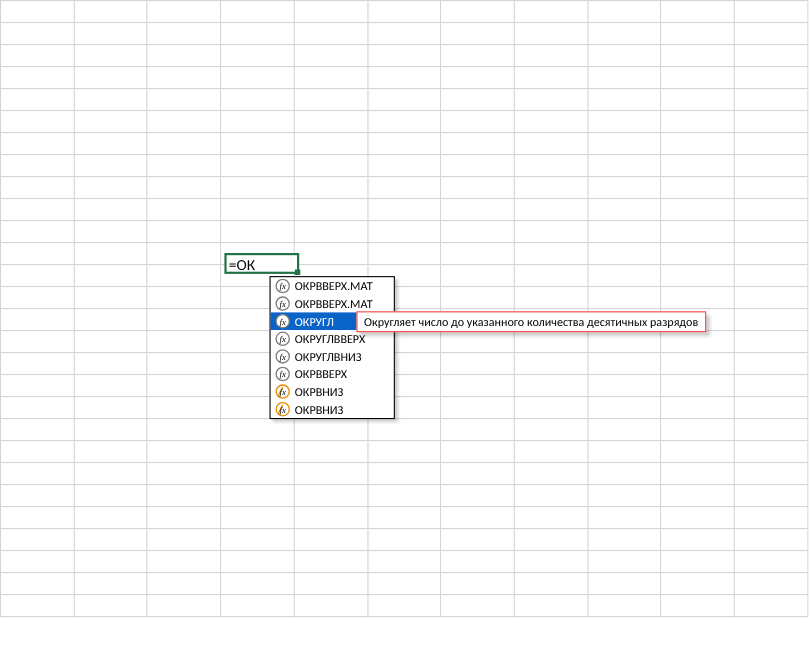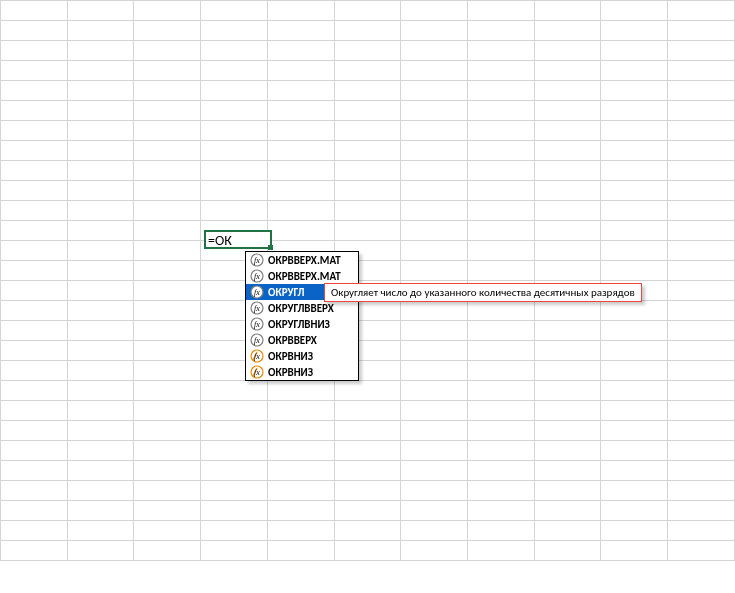--- a/index.html
+++ b/index.html
@@ -64,21 +64,21 @@
     background: #0a64c8;
     color: #fff;
   }
   .autocomplete .item .icon {
     width: 14px;
     height: 14px;
     margin-right: 4px;
     flex-shrink: 0;
   }
   .autocomplete .item .label {
-    font-weight: bold;
+    font-weight: normal;
     white-space: nowrap;
   }
   .tooltip {
     position: absolute;
     background: #fff;
     border: 1px solid #ef4444;
     padding: 2px 6px;
     font-size: 11px;
     color: #000;
     white-space: nowrap;

